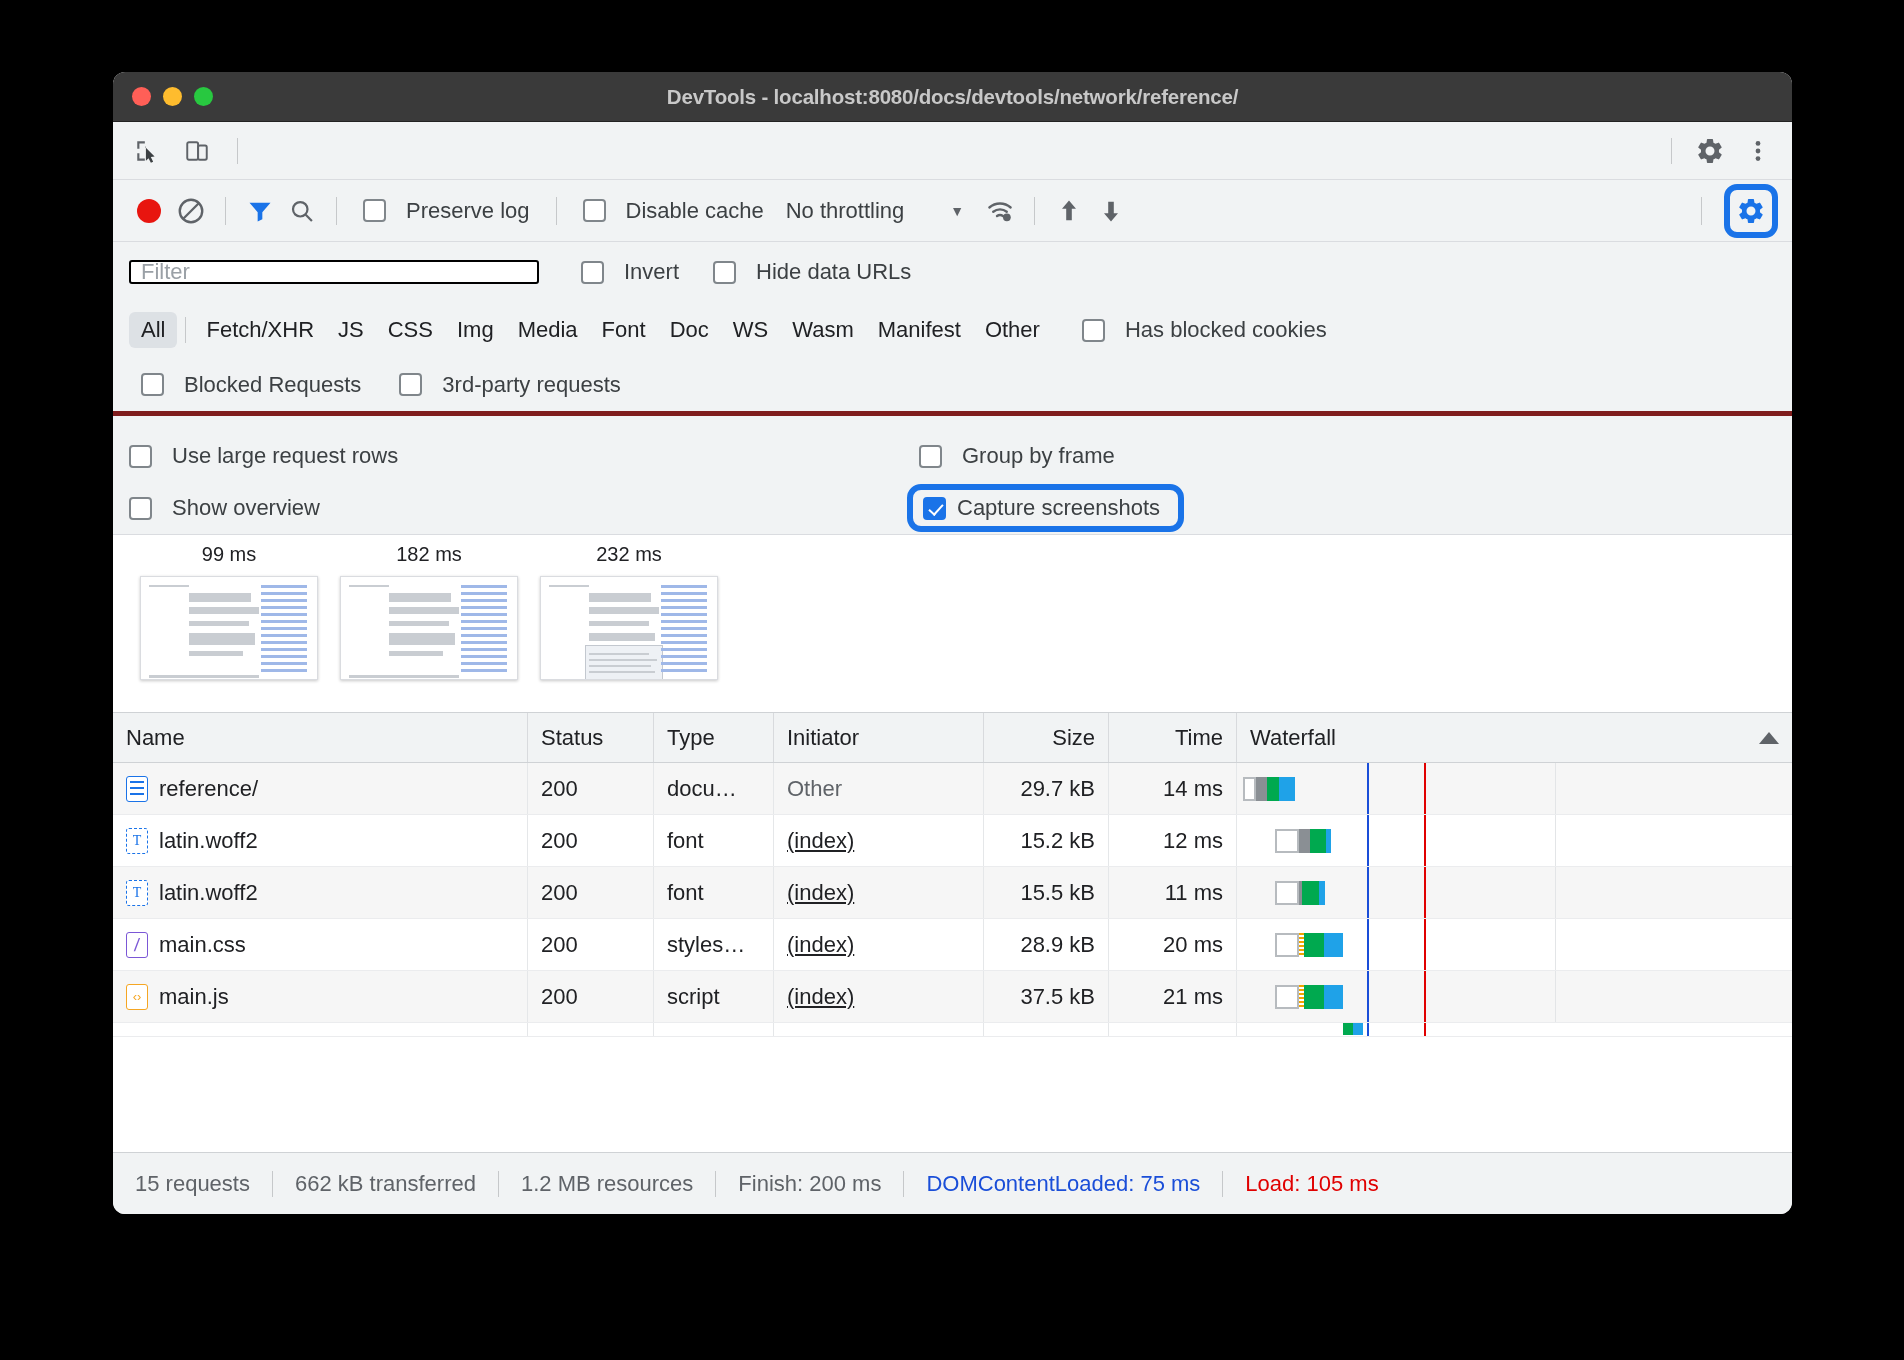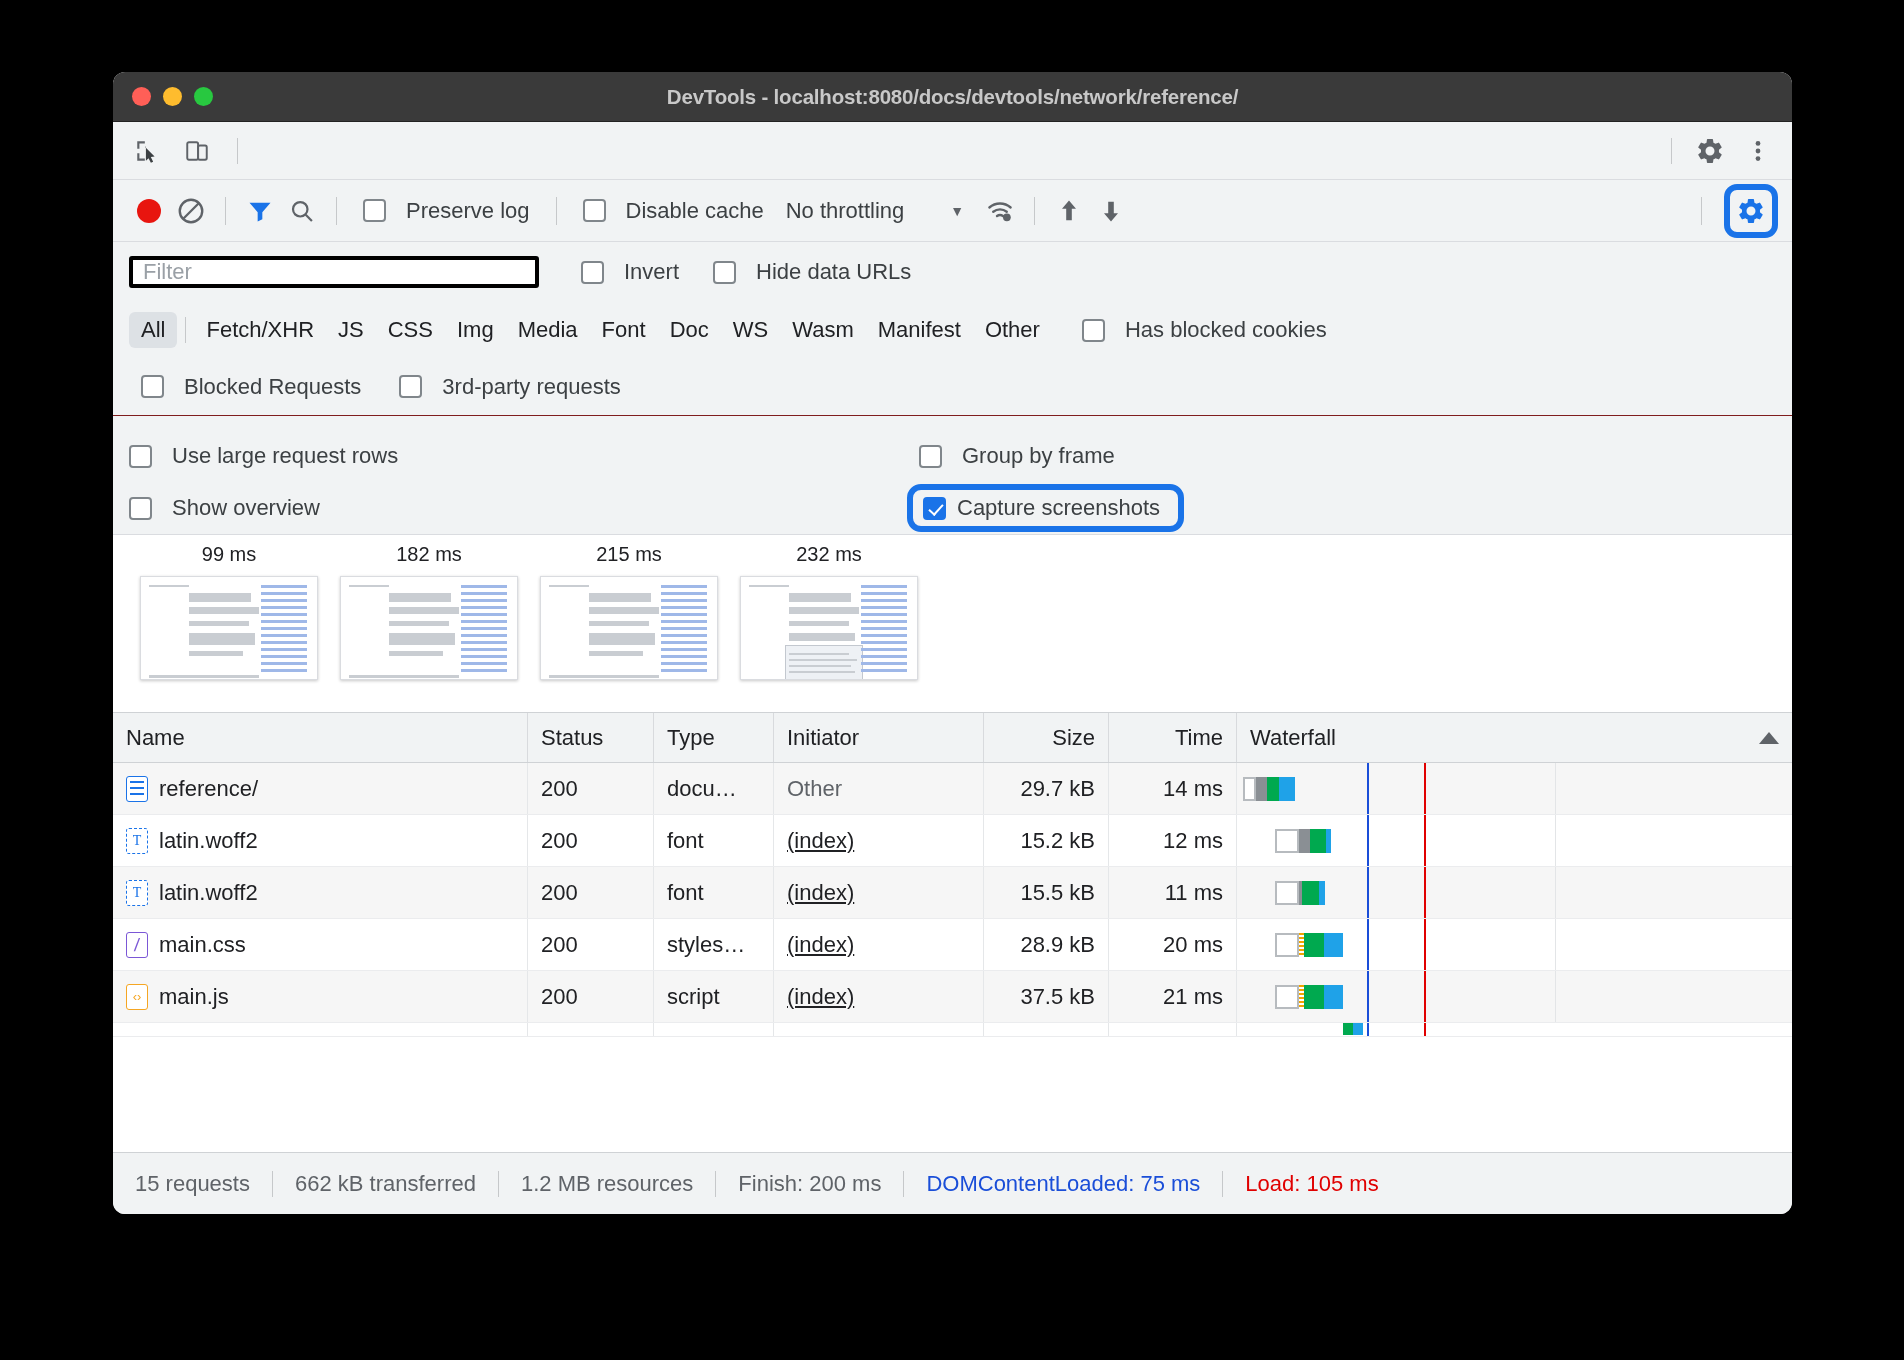--- a/index.html
+++ b/index.html
@@ -123,23 +123,23 @@
   }
 
   
   .filterrow {
     height: 60px; flex: 0 0 60px;
     background: #f1f3f4;
     display: flex; align-items: center;
     padding: 0 16px;
   }
   .filter-input {
-    width: 410px; height: 32px;
+    width: 410px; height: 24px;
     background: #fff;
-    border: 4px solid #000000;
+    border: 2px solid #000000;
     border-radius: 3px;
     font-size: 22px; color: #9aa0a6;
     padding: 0 10px;
     display: flex; align-items: center;
     font-family: "Liberation Sans", sans-serif;
   }
 
   
   .typerow {
     height: 56px; flex: 0 0 56px;
@@ -154,21 +154,21 @@
   }
   .type-pill.sel { background: #dde1e5; }
   .type-sep { width: 1px; height: 26px; background: #c6c8ca; margin: 0 8px; }
 
   
   .blockedrow {
     height: 58px; flex: 0 0 58px;
     background: #f1f3f4;
     display: flex; align-items: center;
     padding: 0 16px;
-    border-bottom: 1px solid #7f1d1d;
+    border-bottom: 5px solid #7f1d1d;
   }
 
   
   .settings {
     flex: 0 0 118px;
     background: #f1f3f4;
     padding: 14px 32px 0 16px;
     position: relative;
     border-bottom: 1px solid #dadce0;
   }
@@ -520,33 +520,20 @@
         <div class="ft-line" style="left:48px;top:30px;width:70px;height:7px"></div>
         <div class="ft-line" style="left:48px;top:44px;width:60px;height:5px"></div>
         <div class="ft-line" style="left:48px;top:56px;width:66px;height:12px"></div>
         <div class="ft-line" style="left:48px;top:74px;width:54px;height:5px"></div>
         <div class="ft-blue" style="left:120px;top:8px;width:46px;height:88px;background:repeating-linear-gradient(to bottom,#9fb8e8 0 3px,transparent 3px 7px)"></div>
         <div class="ft-line" style="left:8px;top:98px;width:110px;height:3px"></div>
       </div>
     </div>
     <div class="frame">
       <div class="frame-time">182 ms</div>
-      <div class="frame-thumb">
-        <div class="ft-line" style="left:8px;top:8px;width:40px"></div>
-        <div class="ft-line" style="left:48px;top:16px;width:62px;height:9px"></div>
-        <div class="ft-line" style="left:48px;top:30px;width:70px;height:7px"></div>
-        <div class="ft-line" style="left:48px;top:44px;width:60px;height:5px"></div>
-        <div class="ft-line" style="left:48px;top:56px;width:66px;height:12px"></div>
-        <div class="ft-line" style="left:48px;top:74px;width:54px;height:5px"></div>
-        <div class="ft-blue" style="left:120px;top:8px;width:46px;height:88px;background:repeating-linear-gradient(to bottom,#9fb8e8 0 3px,transparent 3px 7px)"></div>
-        <div class="ft-line" style="left:8px;top:98px;width:110px;height:3px"></div>
-      </div>
-    </div>
-    <div class="frame">
-      <div class="frame-time">215 ms</div>
       <div class="frame-thumb">
         <div class="ft-line" style="left:8px;top:8px;width:40px"></div>
         <div class="ft-line" style="left:48px;top:16px;width:62px;height:9px"></div>
         <div class="ft-line" style="left:48px;top:30px;width:70px;height:7px"></div>
         <div class="ft-line" style="left:48px;top:44px;width:60px;height:5px"></div>
         <div class="ft-line" style="left:48px;top:56px;width:66px;height:12px"></div>
         <div class="ft-line" style="left:48px;top:74px;width:54px;height:5px"></div>
         <div class="ft-blue" style="left:120px;top:8px;width:46px;height:88px;background:repeating-linear-gradient(to bottom,#9fb8e8 0 3px,transparent 3px 7px)"></div>
         <div class="ft-line" style="left:8px;top:98px;width:110px;height:3px"></div>
       </div>

